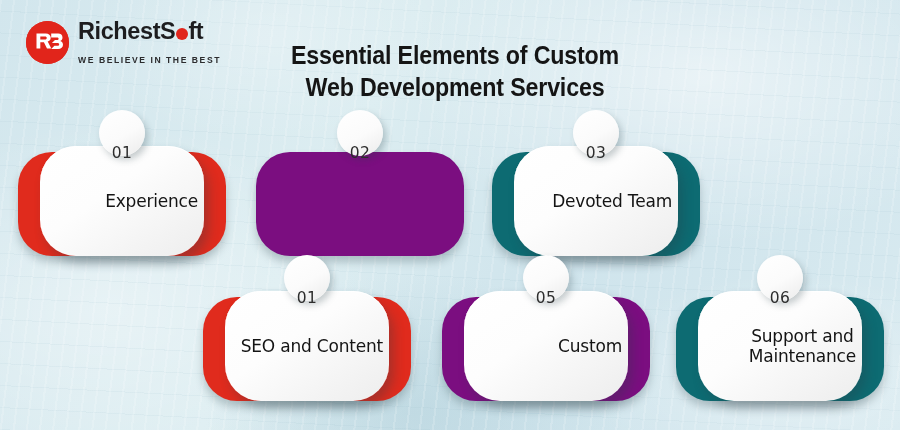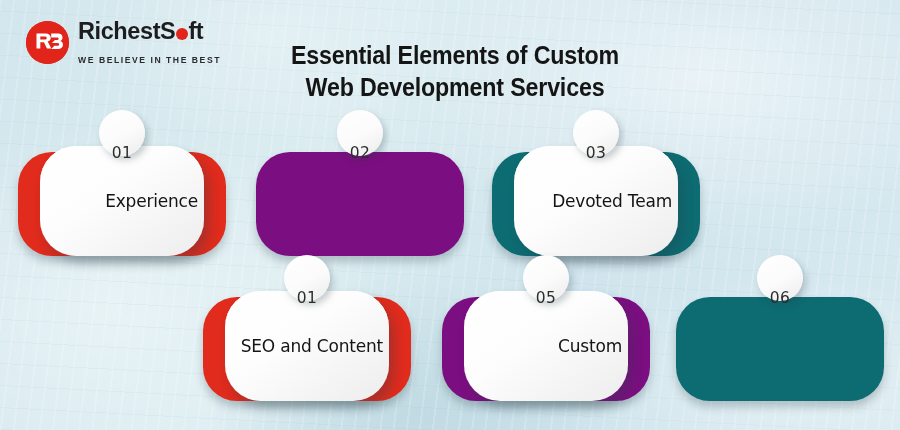--- a/index.html
+++ b/index.html
@@ -247,18 +247,21 @@
     <div class="card-face">
       <div class="card-label">Custom</div>
     </div>
     <div class="card-num">
       <span>05</span>
     </div>
   </div>
 
   <div class="card" style="left:676px; top:297px;">
     <div class="card-back" style="background: rgb(13, 107, 114);"></div>
+    <div class="card-face">
+      <div class="card-label">Support and<br>Maintenance</div>
+    </div>
     <div class="card-num">
       <span>06</span>
     </div>
   </div>
 
 </div>
 
 </body></html>

